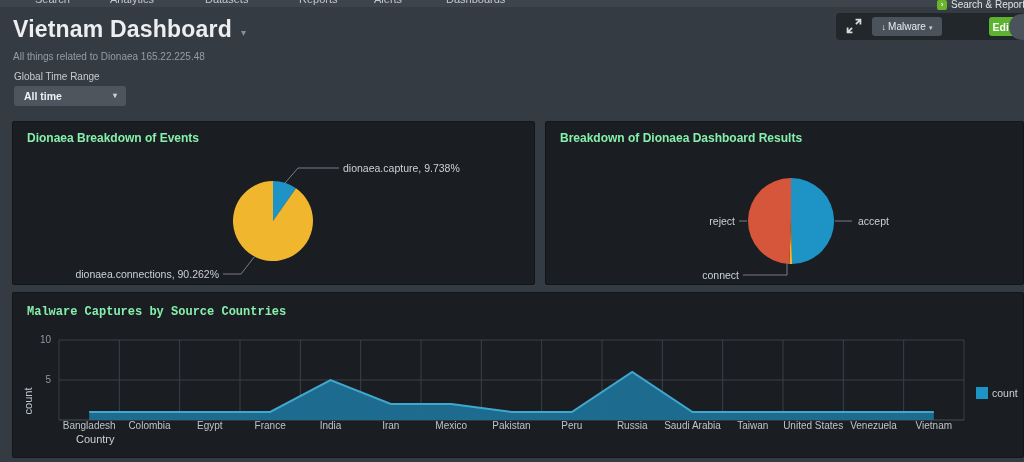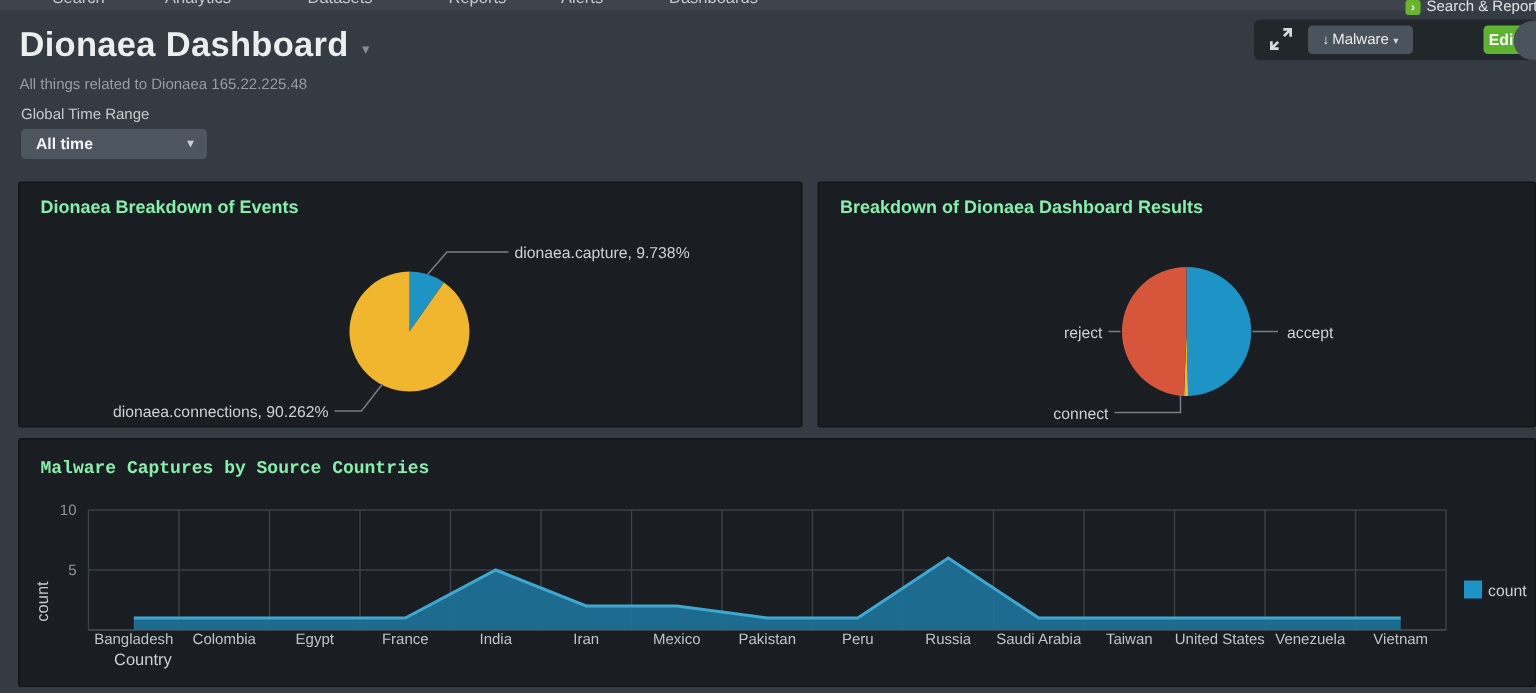--- a/index.html
+++ b/index.html
@@ -17,21 +17,21 @@
                background:#6ab42e; border-radius:2px; color:#fff; font-size:8px;
                line-height:10px; text-align:center; font-weight:bold; }
   .app-label { position:absolute; top:0; left:951px; z-index:4; font-size:10px;
                color:#dfe2e5; white-space:nowrap; line-height:10px; }
   
   .title-row { position:absolute; left:13px; top:16px; display:flex; align-items:center; }
   .title-row h1 { margin:0; font-size:23px; font-weight:600; color:#eceef0; letter-spacing:.2px; }
   .title-caret { margin-left:9px; margin-top:6px; font-size:10px; color:#868d94; cursor:pointer; }
   .subtitle { position:absolute; left:13px; top:51px; font-size:10px; color:#969da5; }
   .gtr-label { position:absolute; left:14px; top:71px; font-size:10px; color:#c6cbd0; }
-  .dropdown { position:absolute; left:14px; top:86px; width:124px; height:20px;
+  .dropdown { position:absolute; left:14px; top:86px; width:112px; height:20px;
               background:#4d565f; border-radius:3px; font-size:10.5px; font-weight:bold;
               color:#f0f2f4; line-height:20px; padding-left:10px; cursor:pointer; }
   .dd-caret { position:absolute; right:9px; top:0; font-size:8px; color:#cdd2d6; }
   
   .btnbar { position:absolute; left:836px; top:13px; width:188px; height:27px;
             background:#22272c; border-radius:4px; }
   .expand-btn { position:absolute; left:845px; top:17px; width:18px; height:18px; cursor:pointer; }
   .download-btn { position:absolute; left:872px; top:17px; width:70px; height:19px;
                   background:#4a535c; border:none; border-radius:3px; color:#e8ebee;
                   font-size:10px; line-height:17px; cursor:pointer; padding:0;
@@ -63,21 +63,21 @@
       <span class="nav-item" style="left: 205px;">Datasets</span>
       <span class="nav-item" style="left: 299px;">Reports</span>
       <span class="nav-item" style="left: 374px;">Alerts</span>
       <span class="nav-item" style="left: 446px;">Dashboards</span>
     </div>
 </div>
 <div class="app-badge">›</div>
 <span class="app-label">Search &amp; Reporting</span>
 
 <div class="title-row">
-  <h1>Dionaea Dashboard</h1>
+  <h1>Vietnam Dashboard</h1>
   <span class="title-caret">▾</span>
 </div>
 <div class="subtitle">All things related to Dionaea 165.22.225.48</div>
 
 <div class="gtr-label">Global Time Range</div>
 <div class="dropdown">
   <span>All time</span>
   <span class="dd-caret">▾</span>
 </div>
 

